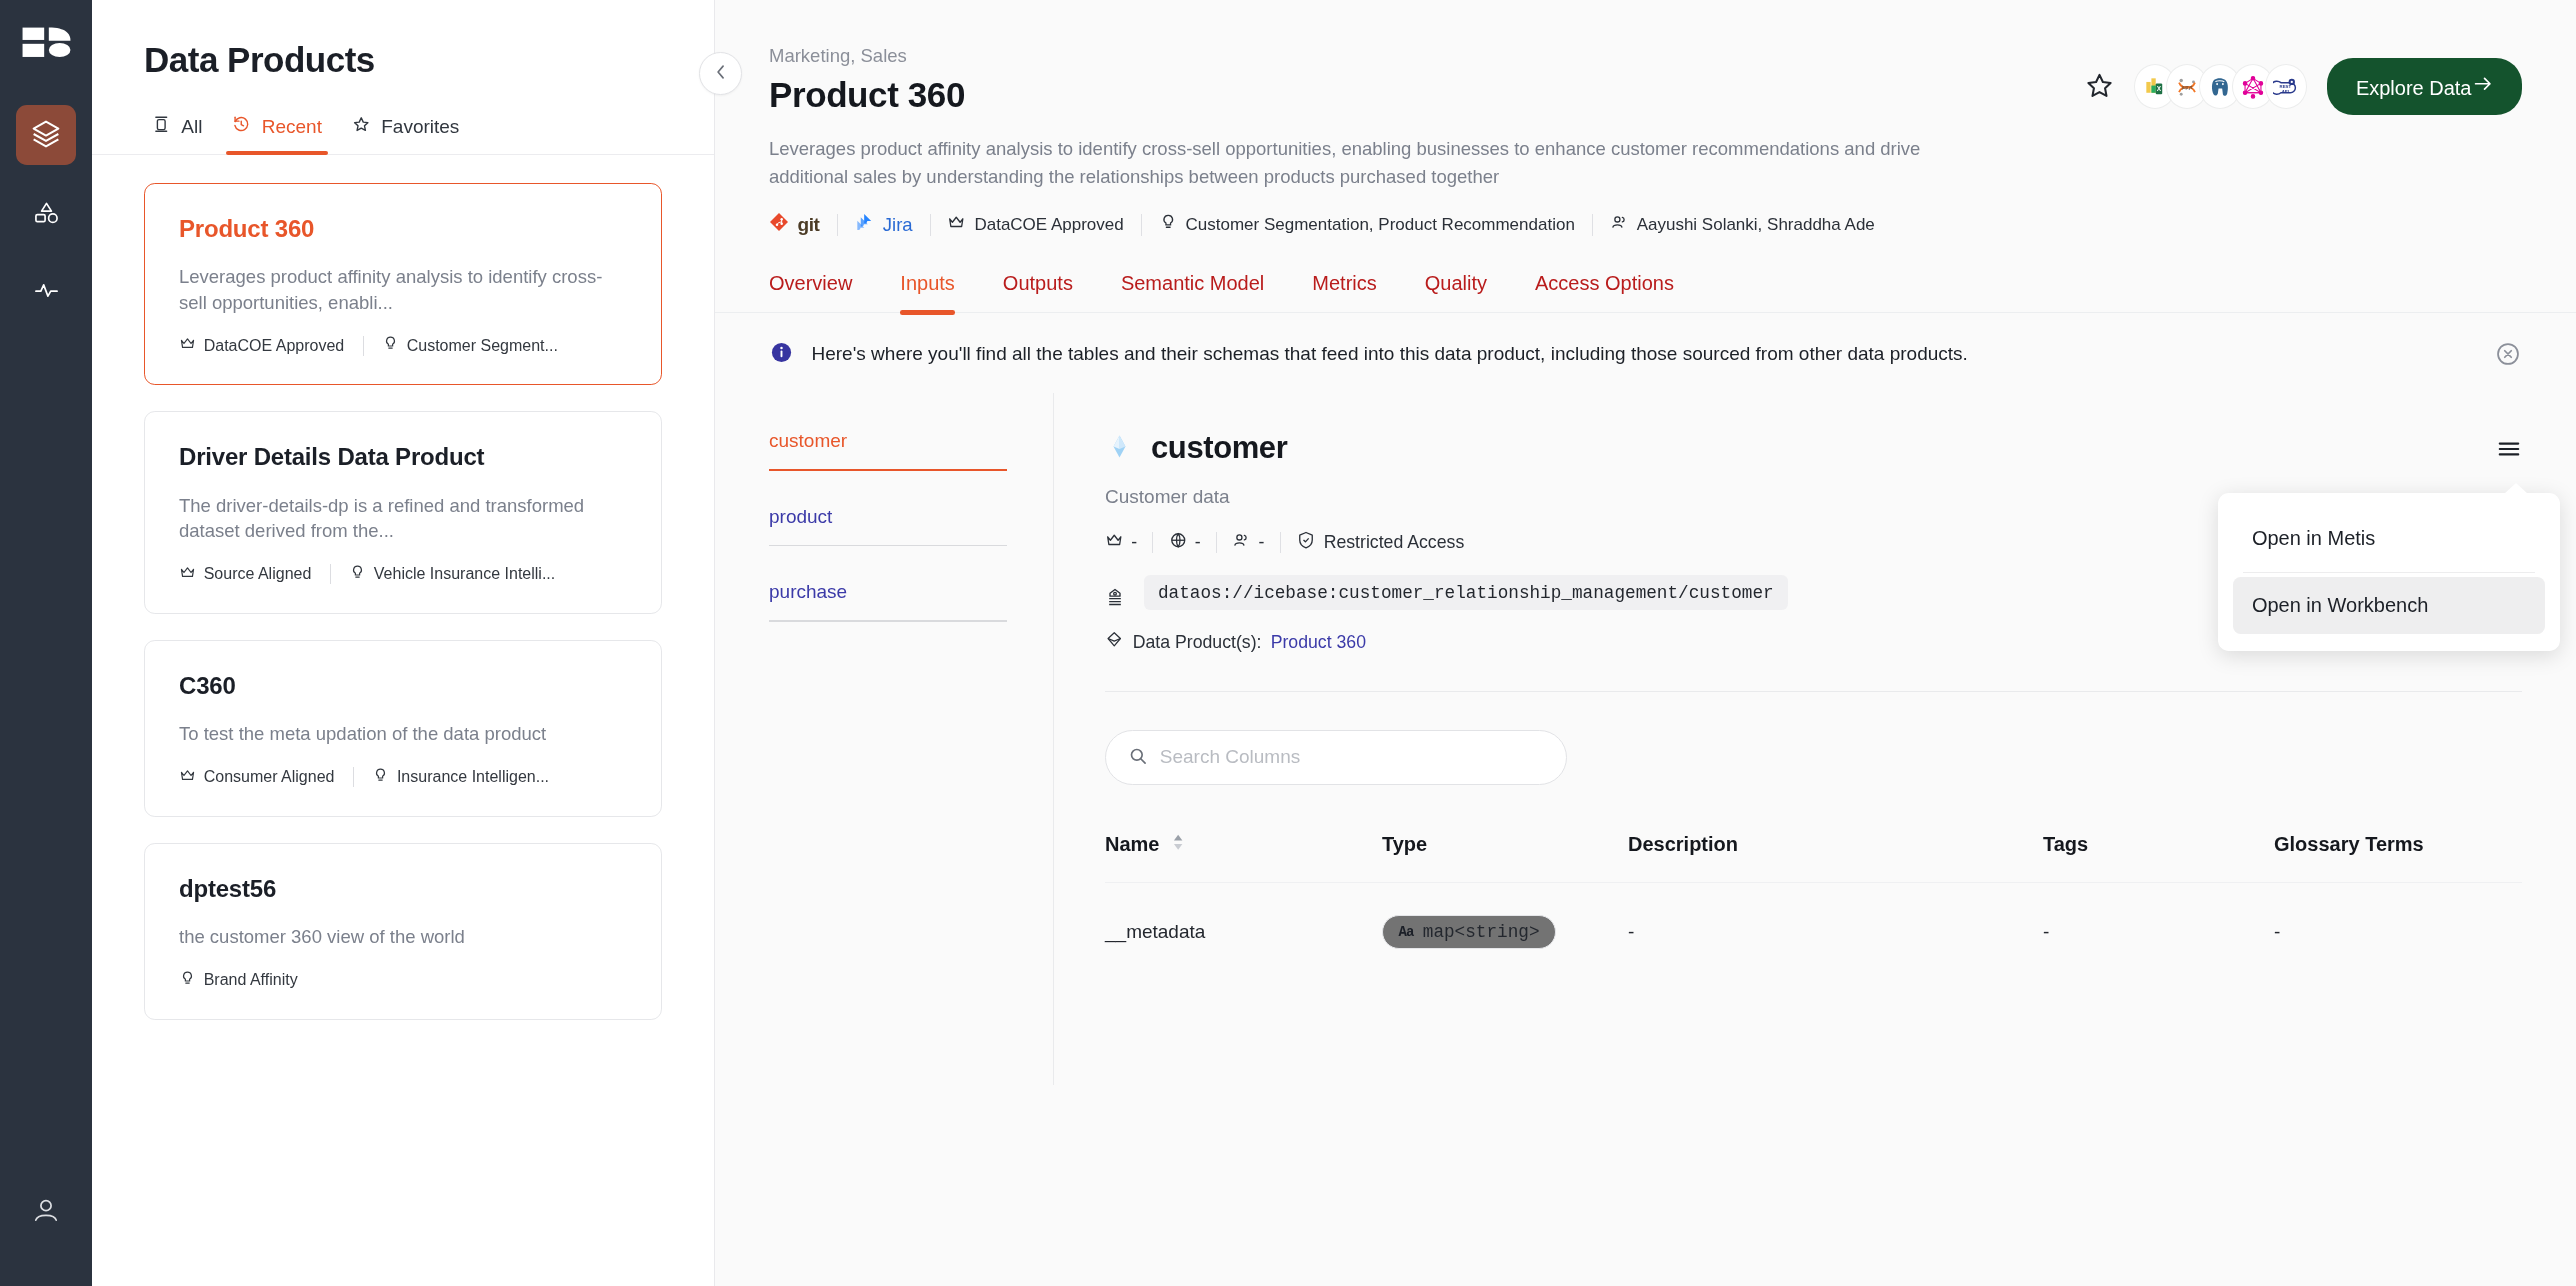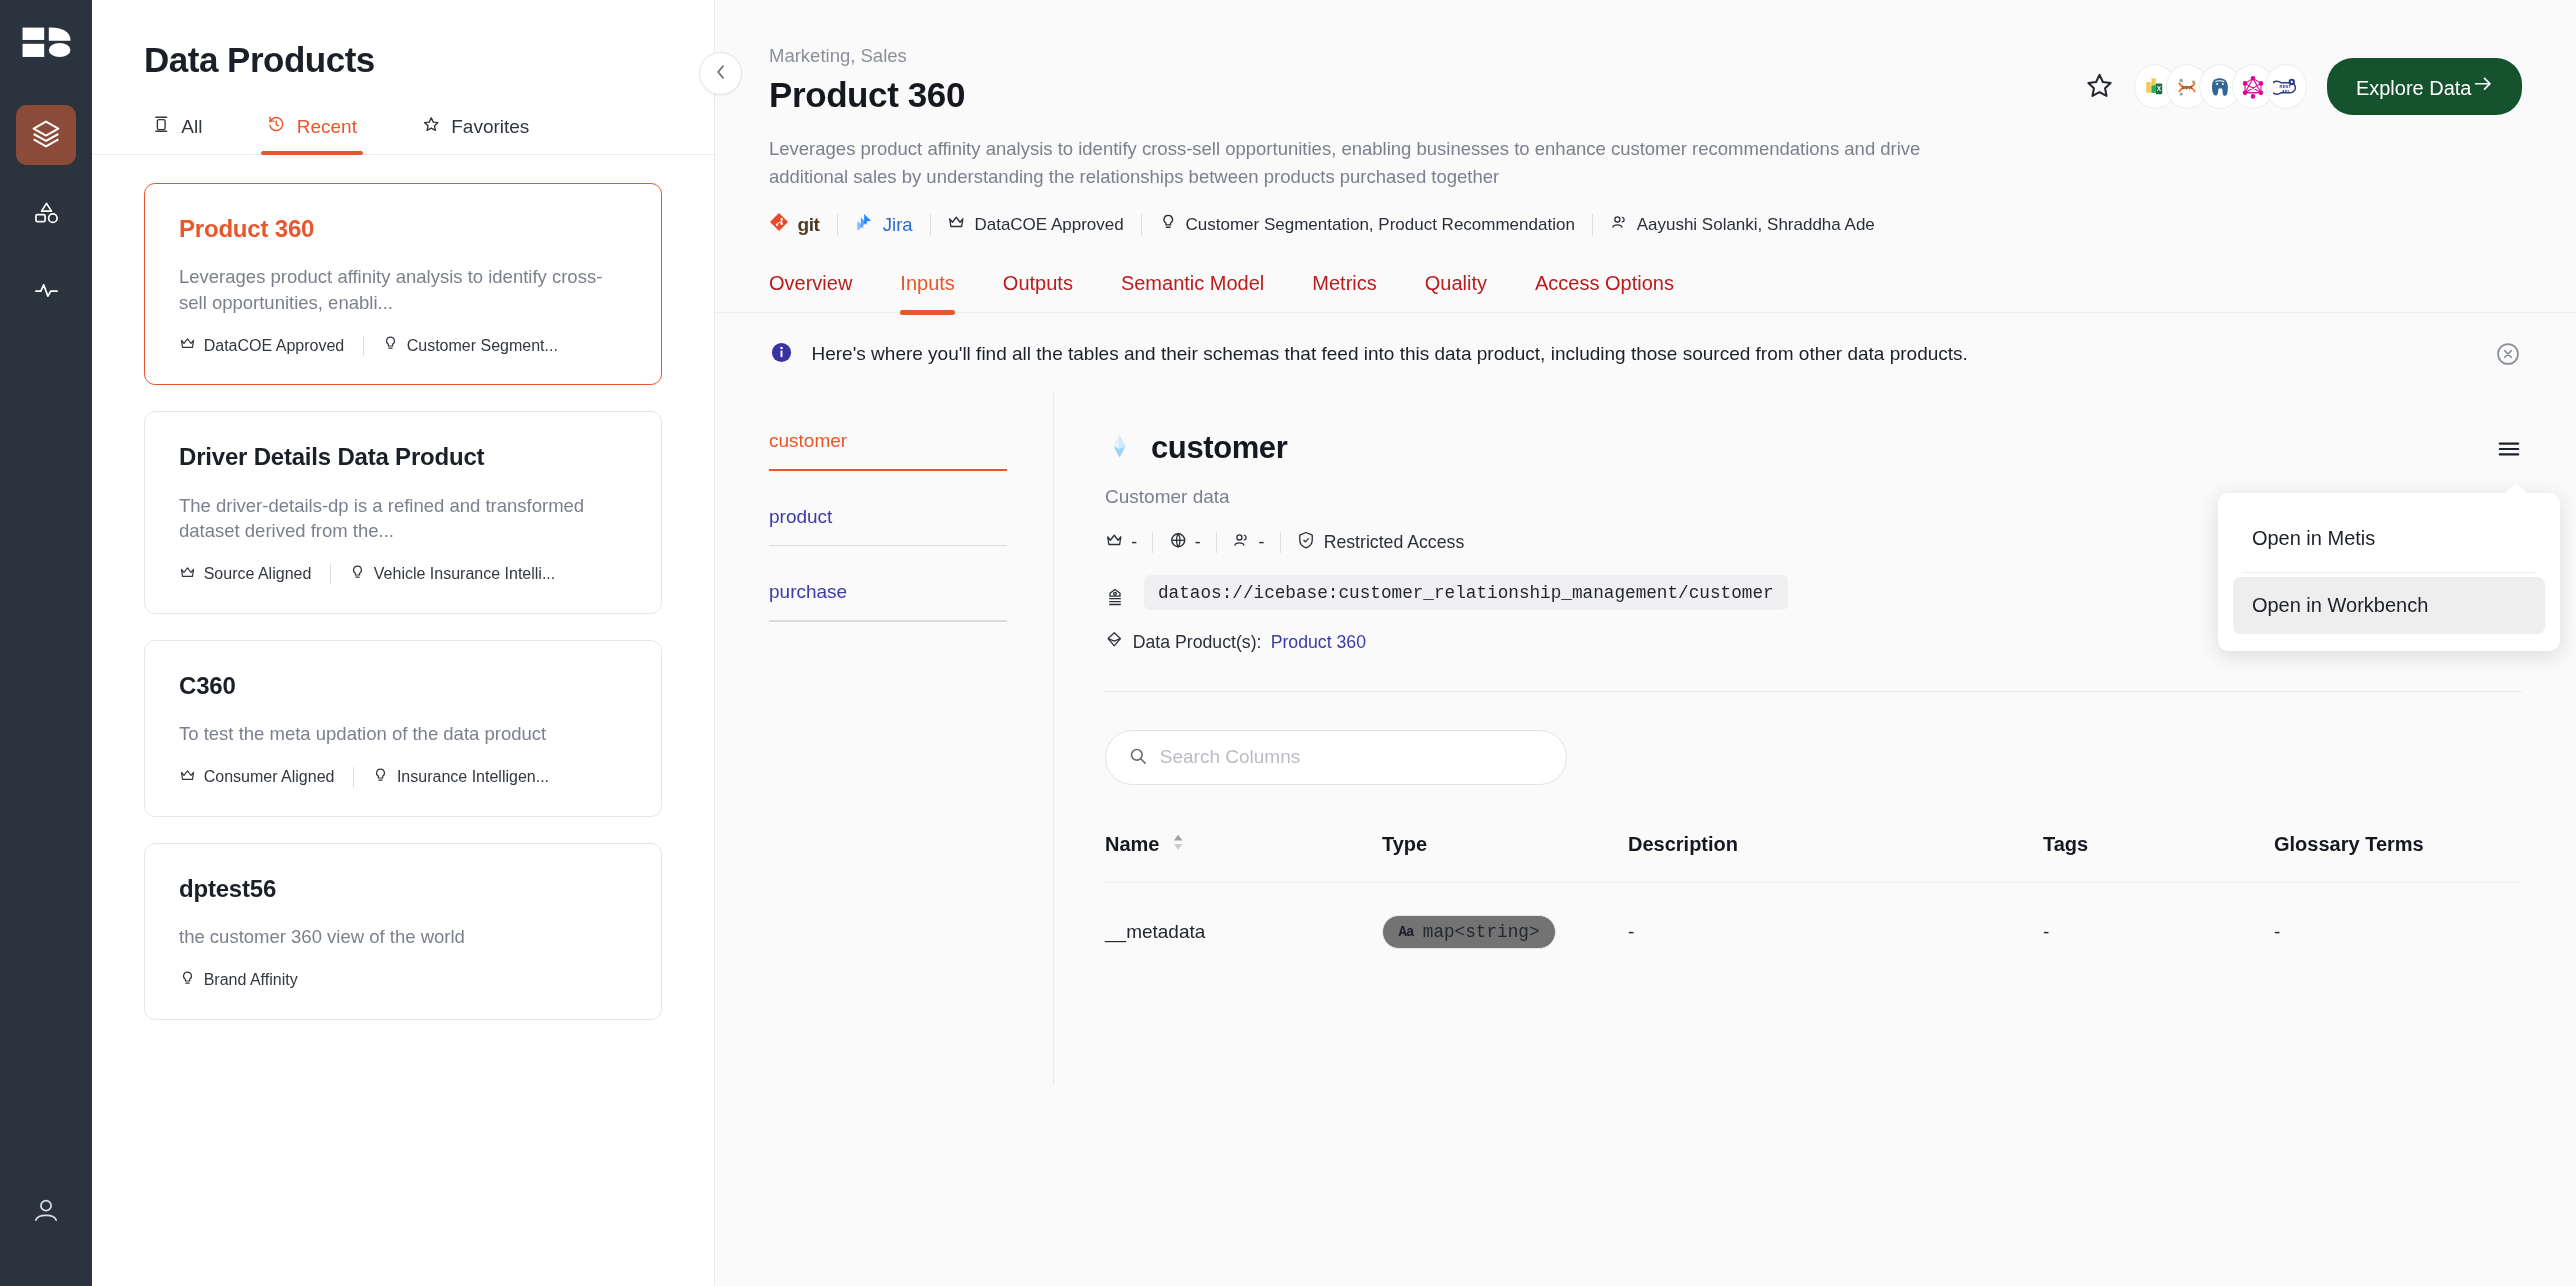--- a/index.html
+++ b/index.html
@@ -32,21 +32,21 @@
     width: 623px; flex: 0 0 623px;
     background: #fff; position: relative;
     border-right: 0.8px solid #e9e9ec;
   }
   .lp-title {
     font-size: 35px; font-weight: 700; color: #1b1f27;
     letter-spacing: -0.5px;
     padding: 40px 0 0 52px;
   }
   .lp-tabs {
-    display: flex; gap: 65px;
+    display: flex; gap: 30px;
     padding: 35px 0 0 60px;
     border-bottom: 1.5px solid #ececef;
     position: relative;
   }
   .lp-tab {
     display: flex; align-items: center; gap: 10.8px;
     font-size: 19px; color: #31373f; padding-bottom: 15.4px;
     cursor: pointer; position: relative;
   }
   .lp-tab.active { color: #e8562a; }

